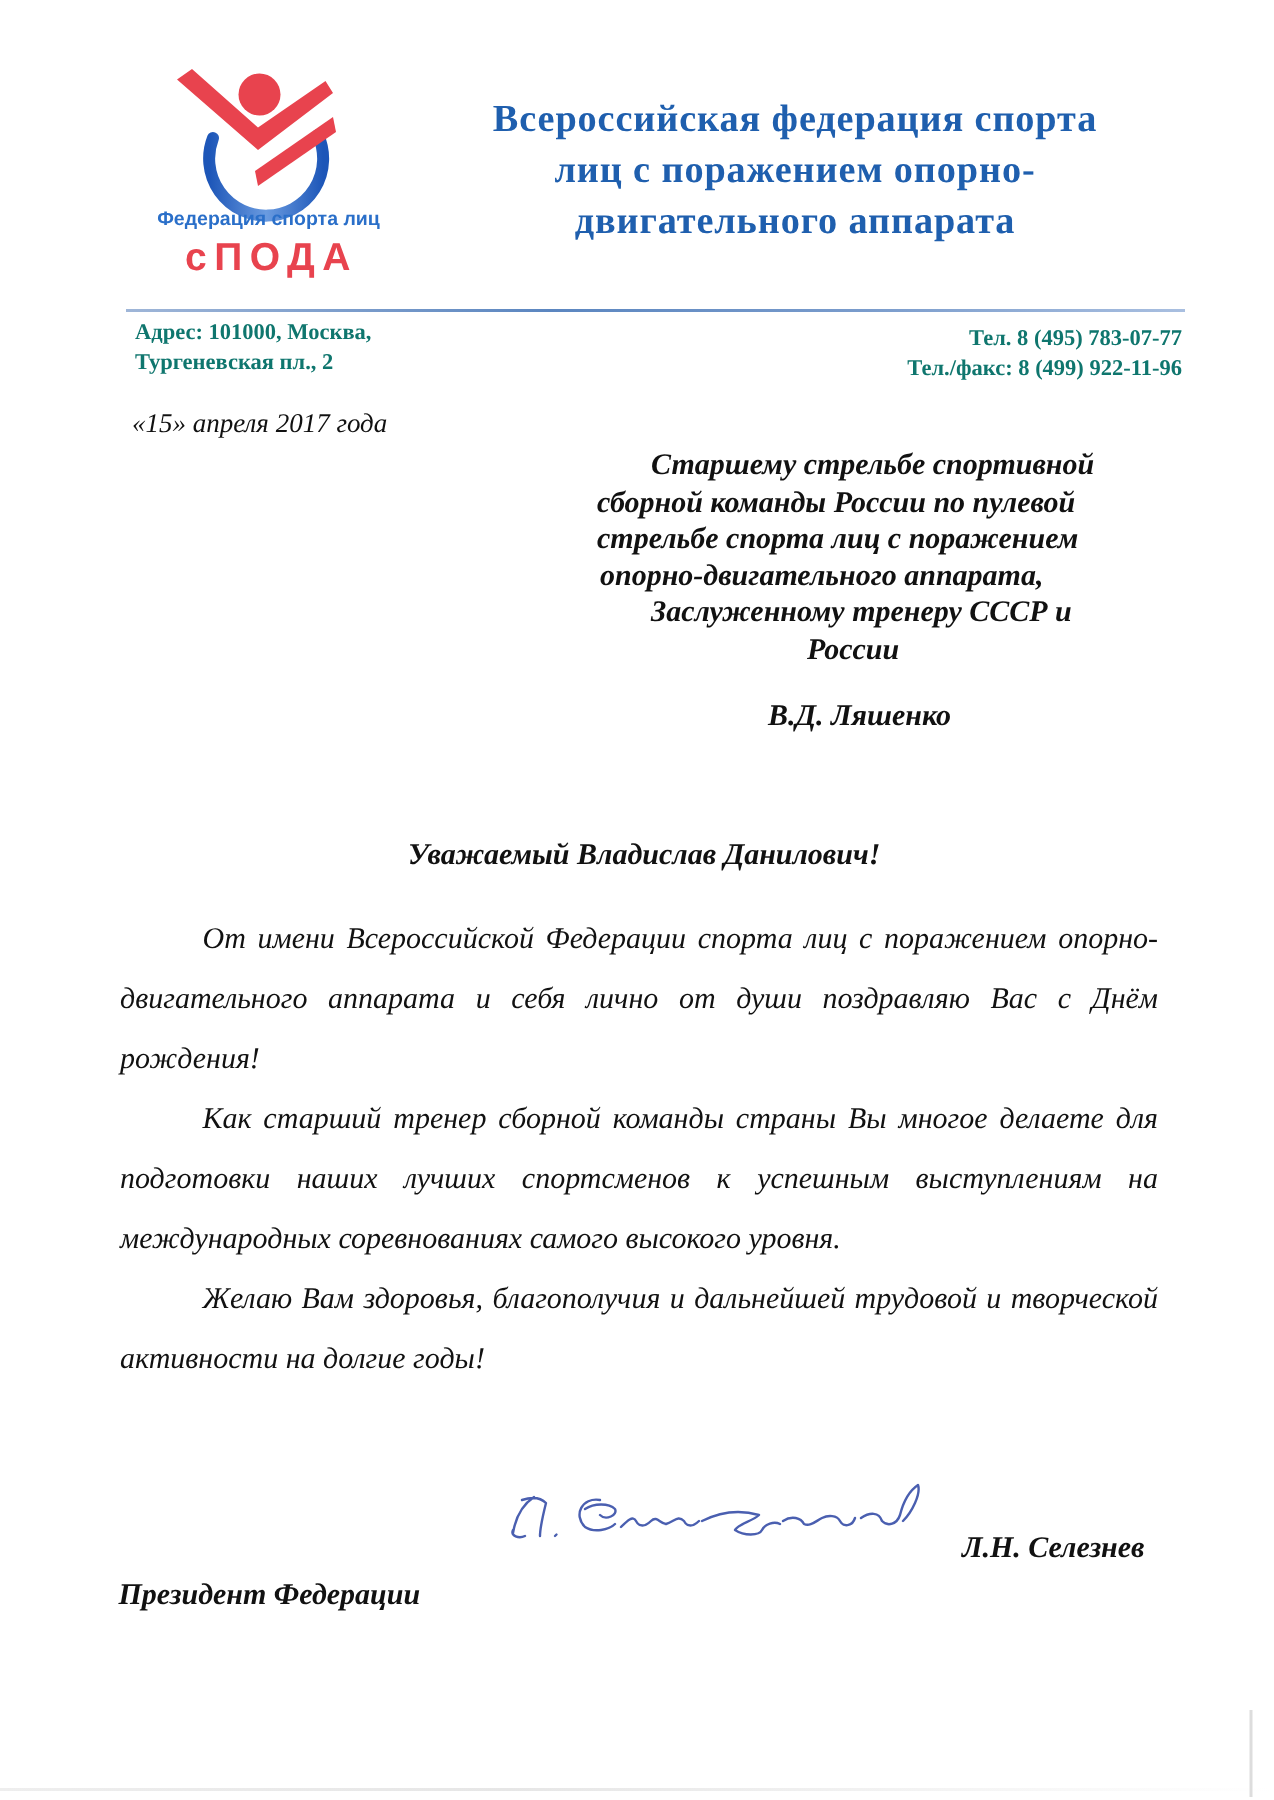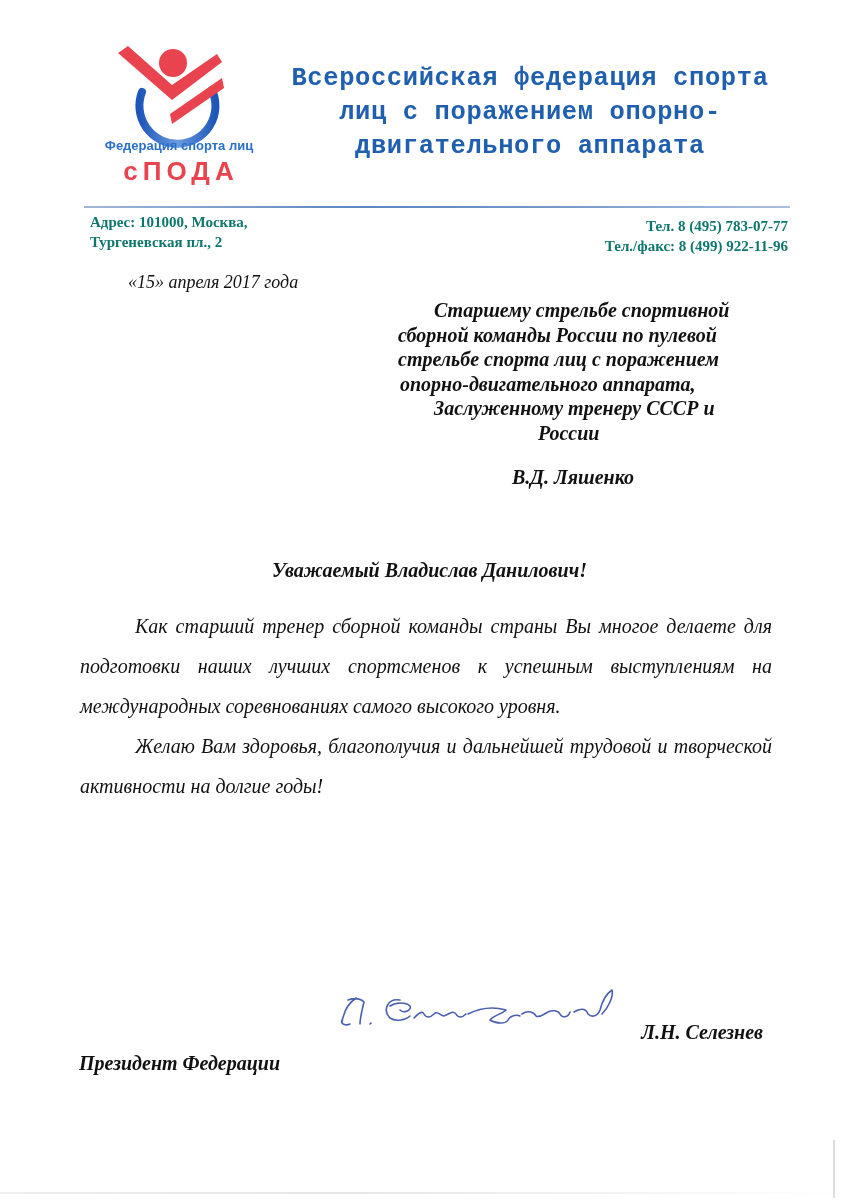--- a/index.html
+++ b/index.html
@@ -5,32 +5,32 @@
   html, body { margin:0; padding:0; background:#ffffff; }
   body { width:849px; height:1200px; position:relative; overflow:hidden; font-family:"Liberation Serif", serif; color:#111; }
   .abs { position:absolute; }
 
   
   #logo { left:112px; top:40px; width:150px; height:160px; }
   #logo-caption { left:104px; top:138px; width:150px; font-family:"Liberation Sans", sans-serif; font-size:13px; font-weight:bold; color:#2a6fc9; text-align:center; }
   #logo-wordmark { left:106px; top:156px; width:150px; font-family:"Liberation Sans", sans-serif; font-size:26px; font-weight:bold; color:#e8434e; letter-spacing:5px; text-align:center; }
 
   
-  #org-title { left:270px; top:62px; width:520px; text-align:center; font-family:Liberation Mono, monospace; font-weight:bold; font-size:25.5px; line-height:34px; color:#1f5fae; letter-spacing:0.6px; }
+  #org-title { left:270px; top:62px; width:520px; text-align:center; font-family:Liberation Serif, serif; font-weight:bold; font-size:25.5px; line-height:34px; color:#1f5fae; letter-spacing:0.6px; }
 
   
   #header-divider { left:84px; top:206px; width:706px; height:2px; background:linear-gradient(90deg,#9fb6d8,#5b86c0 40%,#7a9ccc 70%,#a9bfe0); }
 
   
   .contact { font-family:"Liberation Serif", serif; font-weight:bold; font-size:15px; line-height:20px; color:#0f766e; }
   #address { left:90px; top:212px; }
   #phones { right:61px; top:216px; text-align:right; }
 
   
-  #letter-date { left:88px; top:272px; font-style:italic; font-size:18px;margin-left:40px; }
+  #letter-date { left:88px; top:272px; font-style:italic; font-size:18px; }
 
   
   #recipient { left:398px; top:298px; width:370px; font-weight:bold; font-style:italic; font-size:20px; line-height:24.5px; }
   #recipient .r1 { padding-left:36px; }
   #recipient .r4 { padding-left:2px; }
   #recipient .r5 { padding-left:36px; }
   #recipient .r6 { padding-left:140px; }
   #recipient-name { left:512px; top:466px; font-weight:bold; font-style:italic; font-size:20px; }
 
   
@@ -92,20 +92,21 @@
   <div class="r3">стрельбе спорта лиц с поражением</div>
   <div class="r4">опорно-двигательного аппарата,</div>
   <div class="r5">Заслуженному тренеру СССР и</div>
   <div class="r6">России</div>
 </div>
 <div id="recipient-name" class="abs">В.Д. Ляшенко</div>
 
 <div id="salutation" class="abs">Уважаемый Владислав Данилович!</div>
 
 <div id="letter-body" class="abs">
+  <p>От имени Всероссийской Федерации спорта лиц с поражением опорно-двигательного аппарата и себя лично от души поздравляю Вас с Днём рождения!</p>
   <p>Как старший тренер сборной команды страны Вы многое делаете для подготовки наших лучших спортсменов к успешным выступлениям на международных соревнованиях самого высокого уровня.</p>
   <p>Желаю Вам здоровья, благополучия и дальнейшей трудовой и творческой активности на долгие годы!</p>
 </div>
 
 <div id="signer-title" class="abs">Президент Федерации</div>
 
 <svg id="signature" class="abs" viewBox="0 0 290 60">
   <g fill="none" stroke="#4a5fb0" stroke-width="1.6" stroke-linecap="round" stroke-linejoin="round">
     <path d="M 12 42 C 14 30, 20 22, 26 18 M 18 20 C 24 18, 30 18, 34 22 C 32 30, 30 38, 30 44 M 20 44 C 16 46, 10 44, 12 40"></path>
     <path d="M 40 44 l 1 -1"></path>

